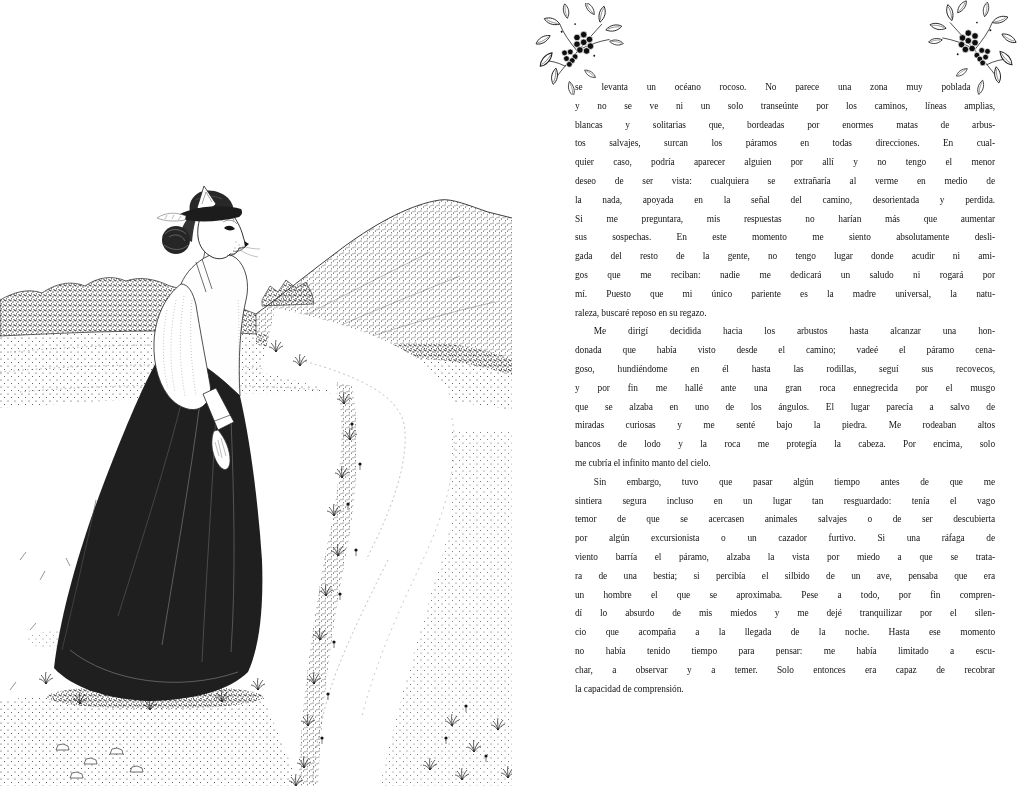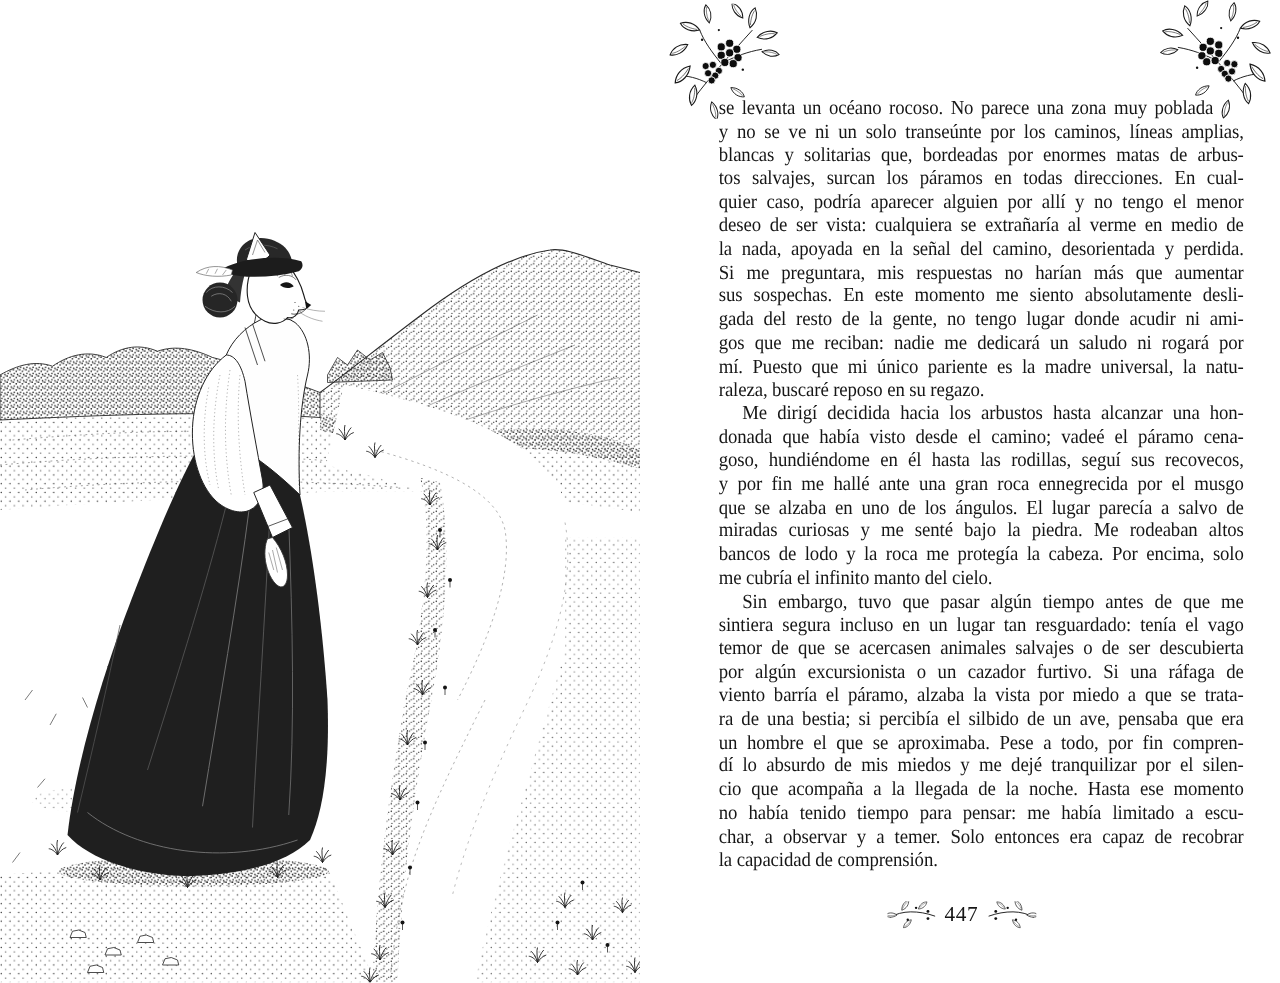--- a/index.html
+++ b/index.html
@@ -6,21 +6,21 @@
   .spread{position:relative;width:1024px;height:786px;background:#ffffff;overflow:hidden;
           font-family:"Liberation Serif",serif;color:#161616;}
   .page{position:absolute;top:0;height:786px;}
   .page-left{left:0;width:512px;}
   .page-right{left:512px;width:512px;}
   .illus{position:absolute;left:0;top:0;}
   .corner-orn{position:absolute;}
   .corner-orn.left{left:15px;top:3px;}
   .corner-orn.right{left:413px;top:0px;}
   .text-block{position:absolute;left:63px;top:78px;width:420px;
-              font-size:16px;line-height:18.8px;}
+              font-size:10px;line-height:18.8px;}
   .tl{width:447px;height:18.8px;overflow:hidden;text-align:justify;text-align-last:justify;
       transform:scaleX(0.9396);transform-origin:0 50%;letter-spacing:-0.1px;}
   .tl.end{text-align-last:left;}
   .tl.first{width:421px;}
   .tl.indent{text-indent:20px;}
   .folio{position:absolute;left:63px;top:719px;width:388px;height:26px;
          display:flex;align-items:center;justify-content:center;gap:5px;}
   .folio .num{font-size:17px;letter-spacing:.5px;padding:0 1px;}
   svg{display:block;}
 </style>
@@ -302,35 +302,14 @@
         <div class="tl">viento barría el páramo, alzaba la vista por miedo a que se trata-</div>
         <div class="tl">ra de una bestia; si percibía el silbido de un ave, pensaba que era</div>
         <div class="tl">un hombre el que se aproximaba. Pese a todo, por fin compren-</div>
         <div class="tl">dí lo absurdo de mis miedos y me dejé tranquilizar por el silen-</div>
         <div class="tl">cio que acompaña a la llegada de la noche. Hasta ese momento</div>
         <div class="tl">no había tenido tiempo para pensar: me había limitado a escu-</div>
         <div class="tl">char, a observar y a temer. Solo entonces era capaz de recobrar</div>
         <div class="tl end">la capacidad de comprensión.</div>
       </div>
 
-    <div class="folio">
-      <svg width="40" height="22" viewBox="0 0 42 22">
-        <g id="vineL">
-          <path d="M2,13 C12,7 26,7 40,12" stroke="#1a1a1a" stroke-width="0.8" fill="none"></path>
-          <use href="#lv" transform="translate(8,11) rotate(-160) scale(0.6)"></use>
-          <use href="#lv" transform="translate(12,7) rotate(-35) scale(0.6)"></use>
-          <use href="#lv" transform="translate(20,15) rotate(155) scale(0.55)"></use>
-          <use href="#lv" transform="translate(26,6) rotate(-20) scale(0.55)"></use>
-          <circle cx="17" cy="15" r="1" fill="#111"></circle>
-            <circle cx="24" cy="5" r="1" fill="#111"></circle>
-          <circle cx="34" cy="8" r="1.2" fill="#111"></circle>
-            <circle cx="34" cy="14" r="1.2" fill="#111"></circle>
-        </g>
-      </svg>
-      <span class="num">447</span>
-      <svg width="40" height="22" viewBox="0 0 42 22">
-        <g transform="translate(42,0) scale(-1,1)">
-            <use href="#vineL"></use>
-          </g>
-      </svg>
-    </div>
   </div>
 </div>
 
 </body></html>

